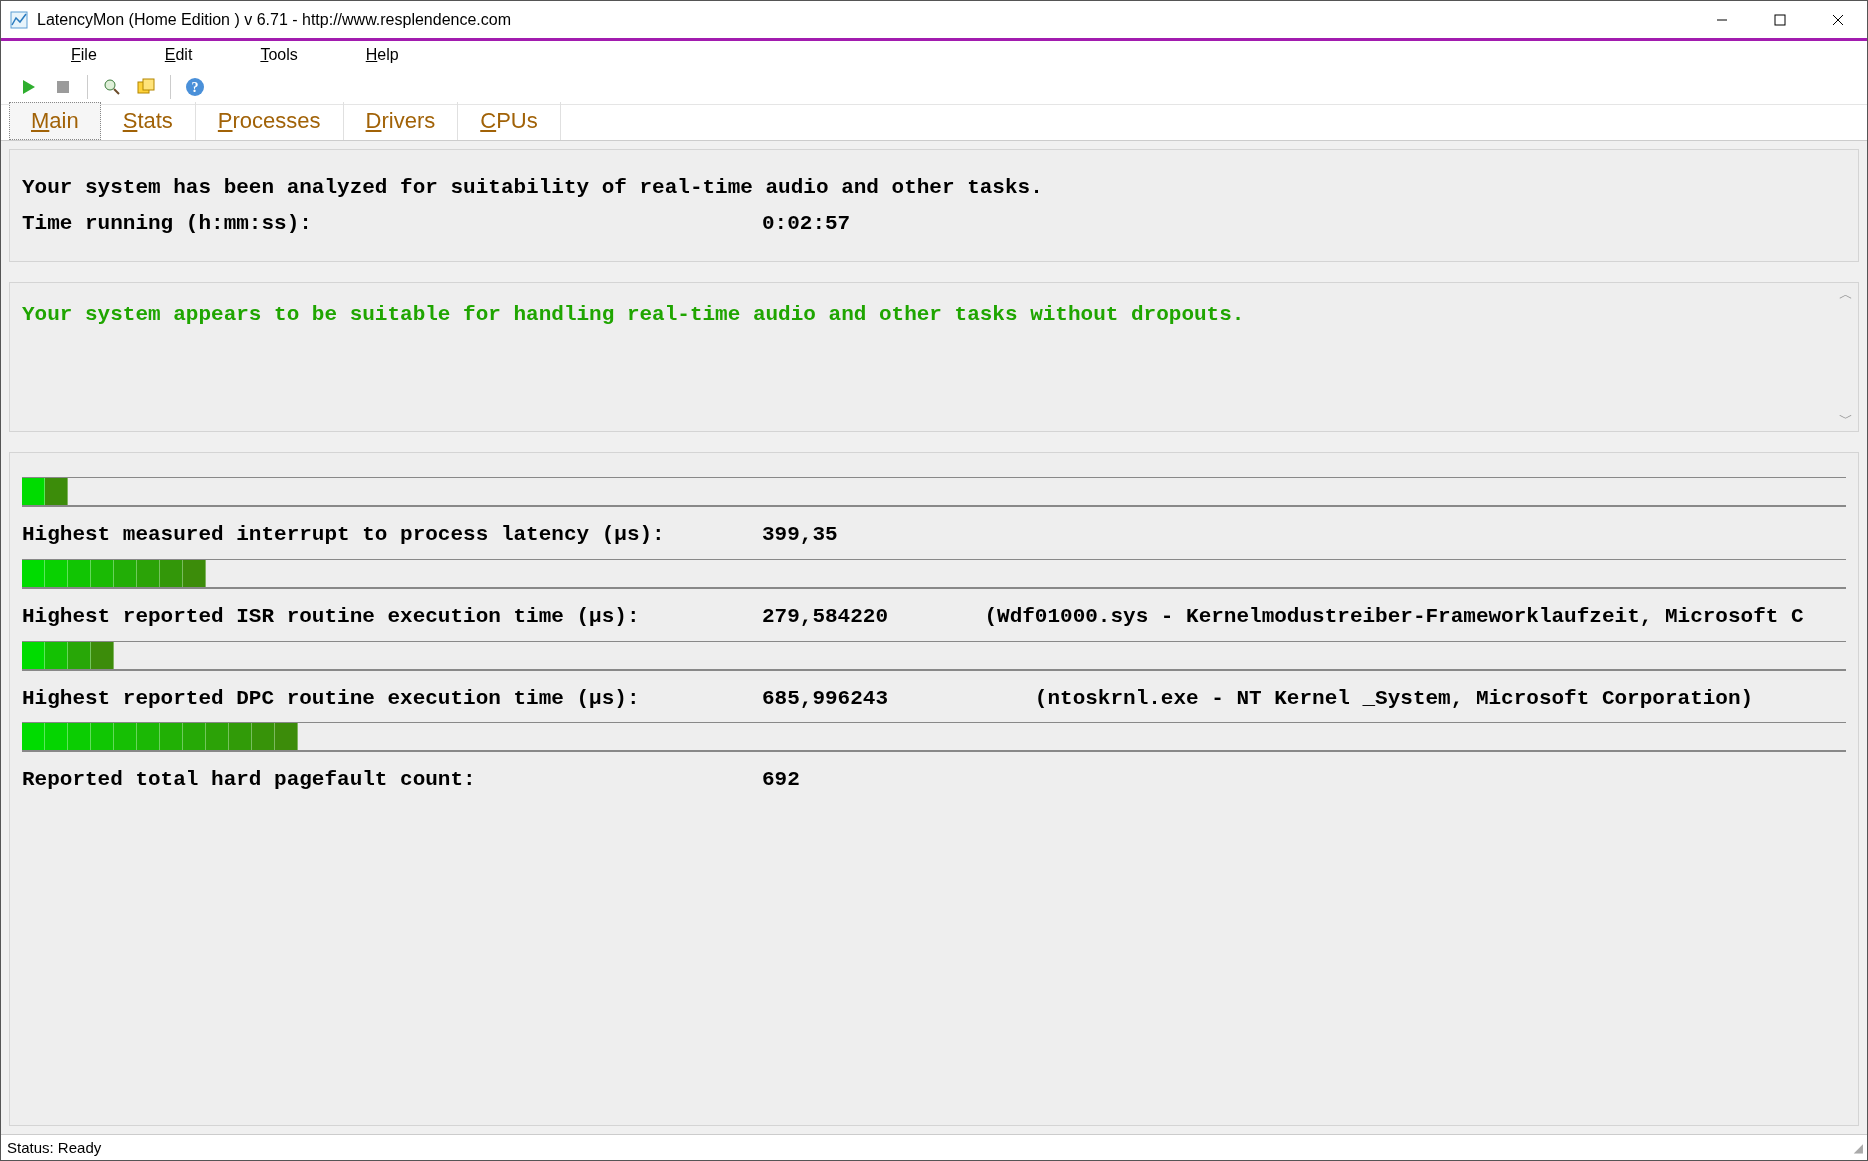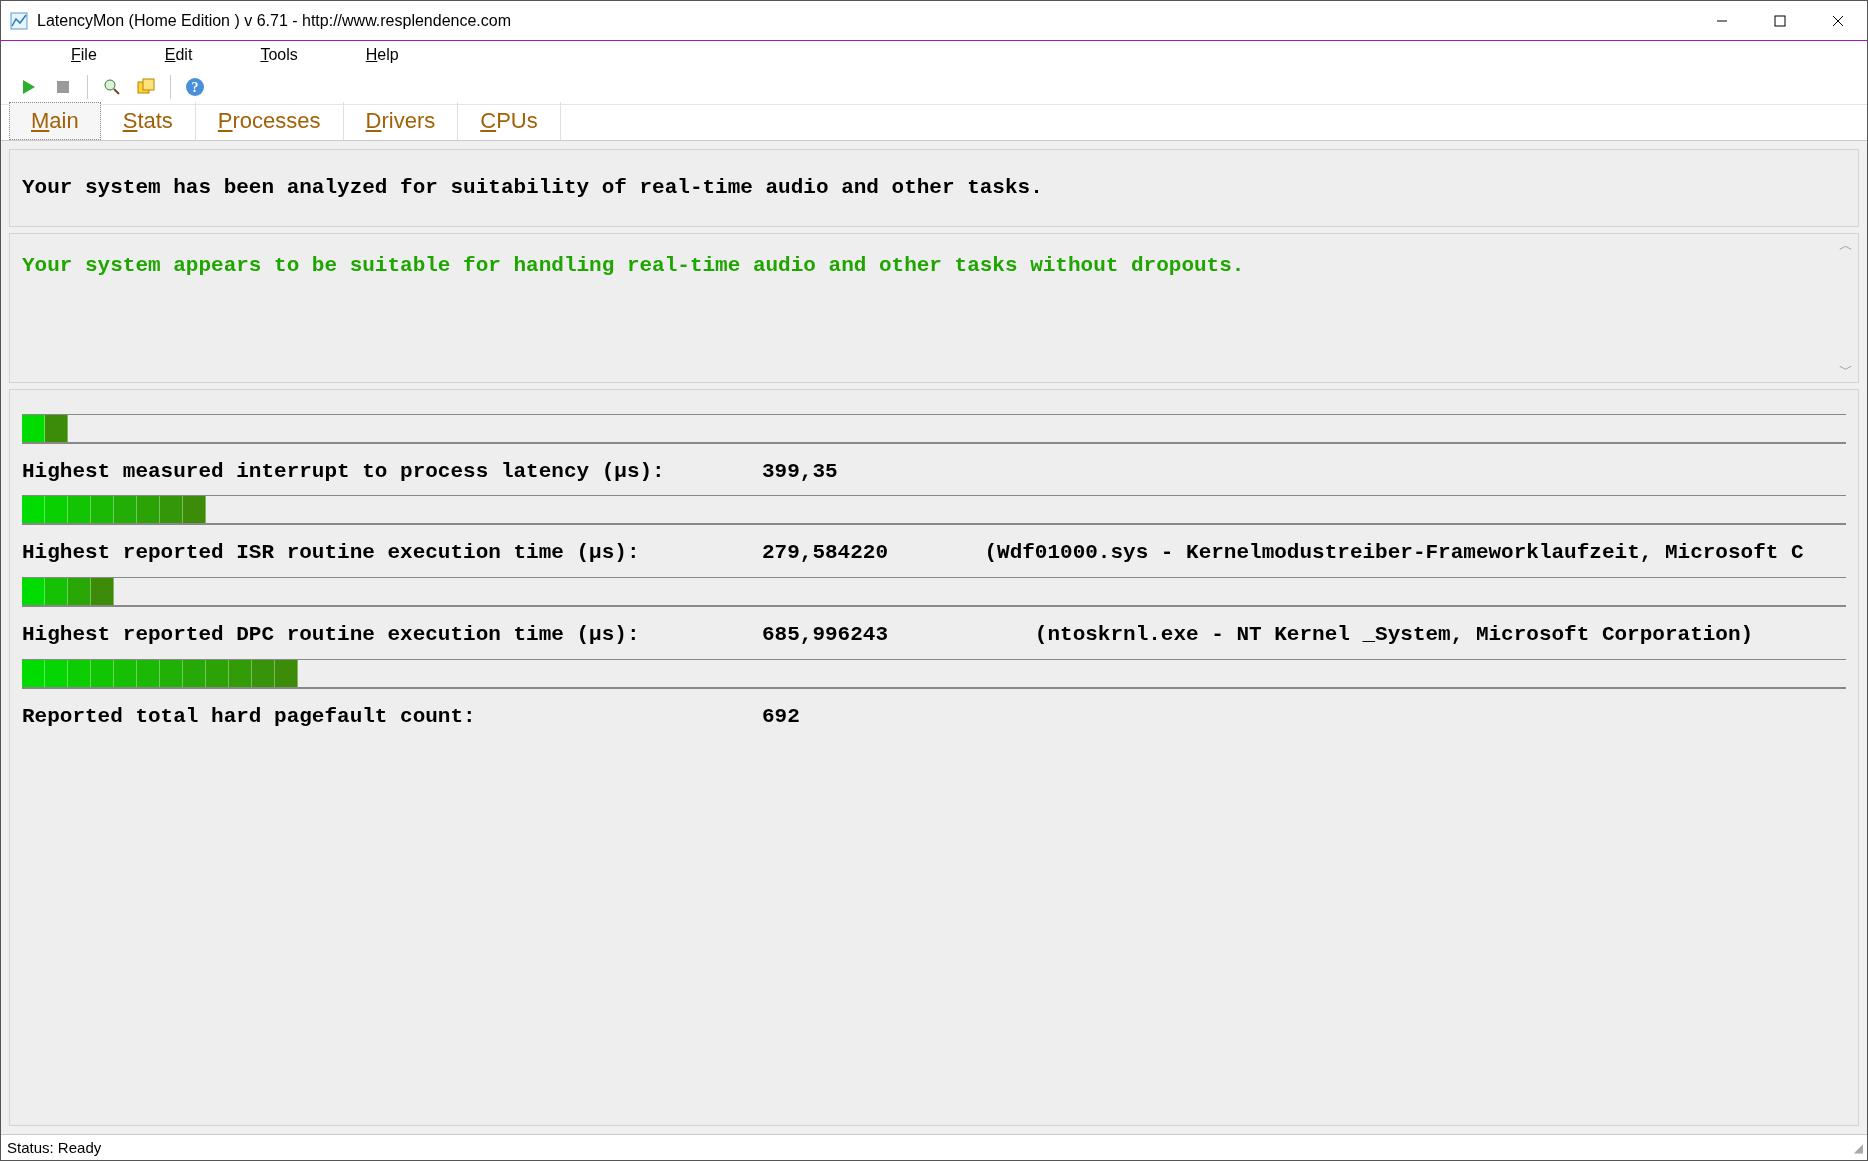--- a/index.html
+++ b/index.html
@@ -18,21 +18,21 @@
       display: flex;
       flex-direction: column;
       border: 1px solid #555;
     }
     .titlebar {
       height: 40px;
       display: flex;
       align-items: center;
       padding-left: 8px;
       background: #ffffff;
-      border-bottom: 1px solid #a21caf;
+      border-bottom: 3px solid #a21caf;
     }
     .titlebar .app-icon {
       width: 20px; height: 20px; margin-right: 8px;
       display: inline-flex; align-items: center; justify-content: center;
     }
     .titlebar .title-text { font-size: 16px; color: #000; }
     .win-controls { margin-left: auto; display: flex; }
     .win-btn {
       width: 58px; height: 38px; display: flex; align-items: center; justify-content: center;
       font-size: 16px; cursor: pointer;
@@ -79,21 +79,21 @@
       border: 1px dotted #888;
       padding: 5px 21px;
       background: #f6f6f6;
     }
     .body-area {
       flex: 1;
       background: #f0f0f0;
       padding: 8px;
       display: flex;
       flex-direction: column;
-      gap: 6px;
+      gap: 20px;
       font-family: "Courier New", monospace;
       overflow: hidden;
     }
     .panel {
       background: #eeeeee;
       border: 1px solid #d4d4d4;
       padding: 10px 12px;
     }
     .panel.p1 { padding: 20px 12px; }
     .panel.p2 { position: relative; padding: 20px 12px; height: 150px; }
@@ -217,20 +217,24 @@
     <div class="tab"><span class="ul">D</span>rivers</div>
     <div class="tab"><span class="ul">C</span>PUs</div>
   </div>
 
   <div class="body-area">
 
     <div class="panel p1">
       <div class="mono-row">
           <span>Your system has been analyzed for suitability of real-time audio and other tasks.</span>
         </div>
+      <div class="mono-row">
+        <span class="mono-label">Time running (h:mm:ss):</span>
+        <span class="mono-val">0:02:57</span>
+      </div>
     </div>
 
     <div class="panel p2">
       <span class="green-text">Your system appears to be suitable for handling real-time audio and other tasks without dropouts.</span>
       <div class="scroll-arrow scroll-up">︿</div>
       <div class="scroll-arrow scroll-down">﹀</div>
     </div>
 
     <div class="panel p3">
 

